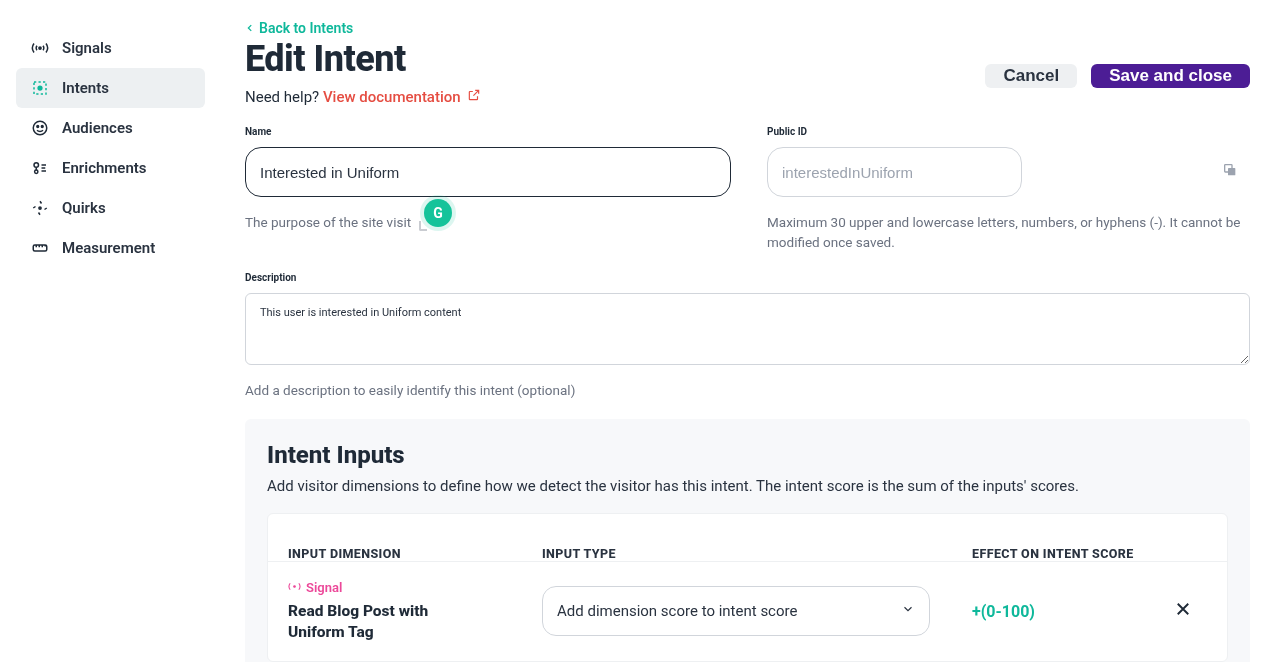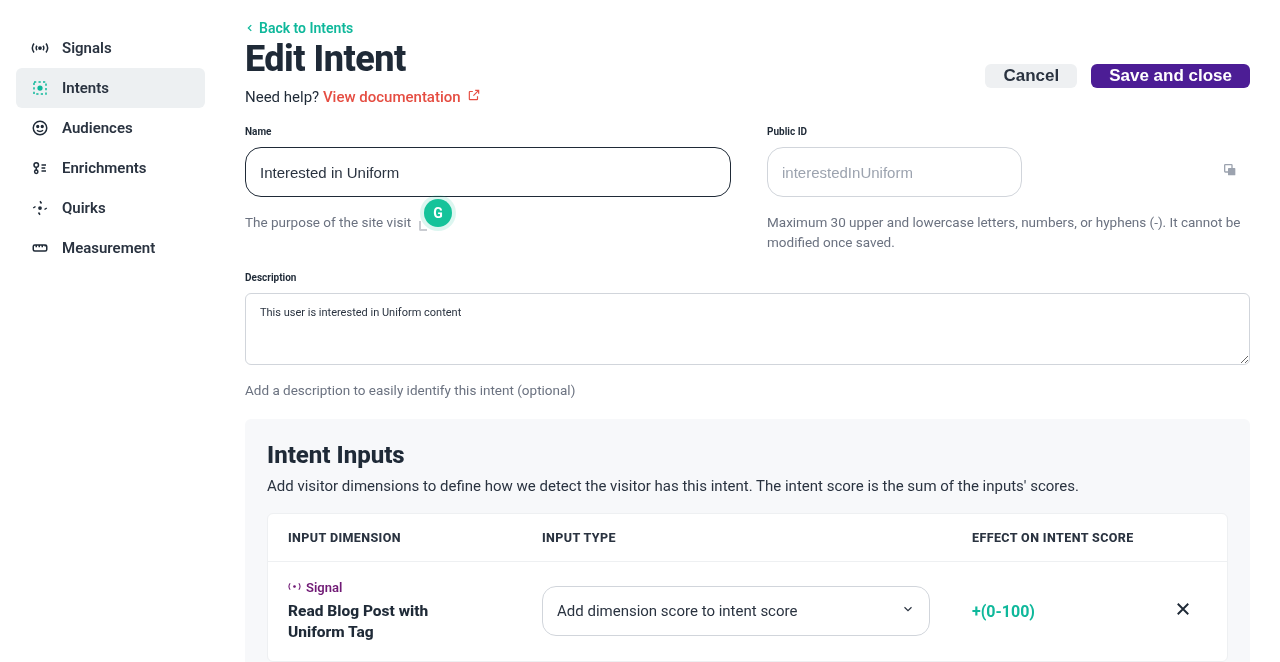--- a/index.html
+++ b/index.html
@@ -58,27 +58,27 @@
   .hint{font-size:13.5px;color:var(--muted);margin-top:16px;line-height:1.45;}
   .textarea{
     width:100%;height:72px;resize:vertical;border:1.5px solid var(--line);border-radius:6px;
     padding:12px 14px;font-size:11px;font-family:inherit;color:#2a3340;
   }
   
   .panel{background:var(--panel);border-radius:6px;padding:22px 22px 30px 22px;margin-top:18px;margin-right:0;}
   .panel h2{font-size:24px;font-weight:800;margin:0 0 8px 0;}
   .panel .desc{font-size:15px;color:#2a3340;margin-bottom:18px;}
   .table{background:#fff;border-radius:6px;border:1px solid #eef0f2;overflow:hidden;}
-  .thead{display:flex;align-items:center;height:48px;padding:0 20px;font-size:12.5px;font-weight:800;letter-spacing:0.4px;color:#2a3340;border-bottom:1px solid #eef0f2;}
+  .thead{display:flex;align-items:flex-end;height:48px;padding:0 20px;font-size:12.5px;font-weight:800;letter-spacing:0.4px;color:#2a3340;border-bottom:1px solid #eef0f2;}
   .col-dim{flex:0 0 254px;}
   .col-type{flex:0 0 430px;}
   .col-eff{flex:1;}
   .col-act{flex:0 0 40px;}
   .trow{display:flex;align-items:center;padding:18px 20px;}
-  .dim-tag{font-size:13px;color:#701a75;font-weight:600;display:flex;align-items:center;gap:5px;margin-bottom:5px;}
+  .dim-tag{font-size:13px;color:#ec4899;font-weight:600;display:flex;align-items:center;gap:5px;margin-bottom:5px;}
   .dim-name{font-size:15.5px;font-weight:800;color:#1f2a37;line-height:1.35;}
   .select{
     width:388px;height:50px;border:1.5px solid var(--line);border-radius:14px;
     display:flex;align-items:center;justify-content:space-between;padding:0 14px;
     font-size:15px;color:#2a3340;background:#fff;cursor:pointer;
   }
   .effect{color:var(--teal);font-size:16px;font-weight:700;}
   .remove{cursor:pointer;display:flex;align-items:center;justify-content:center;width:32px;height:32px;}
   
   .gbubble{position:absolute;left:207px;top:199px;width:28px;height:28px;border-radius:50%;background:#15c39a;color:#fff;display:flex;align-items:center;justify-content:center;font-weight:700;font-size:14px;box-shadow:0 0 0 4px rgba(21,195,154,0.15);}

